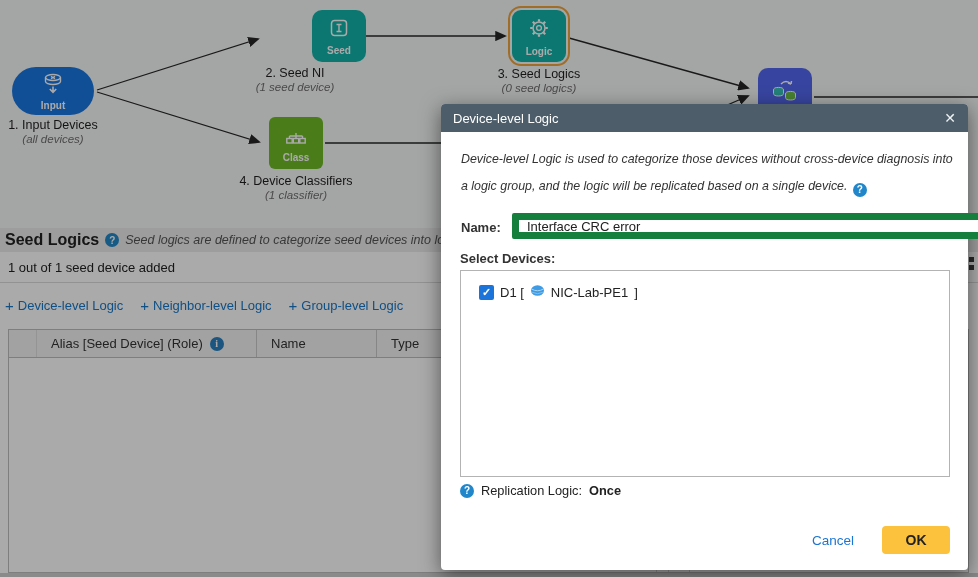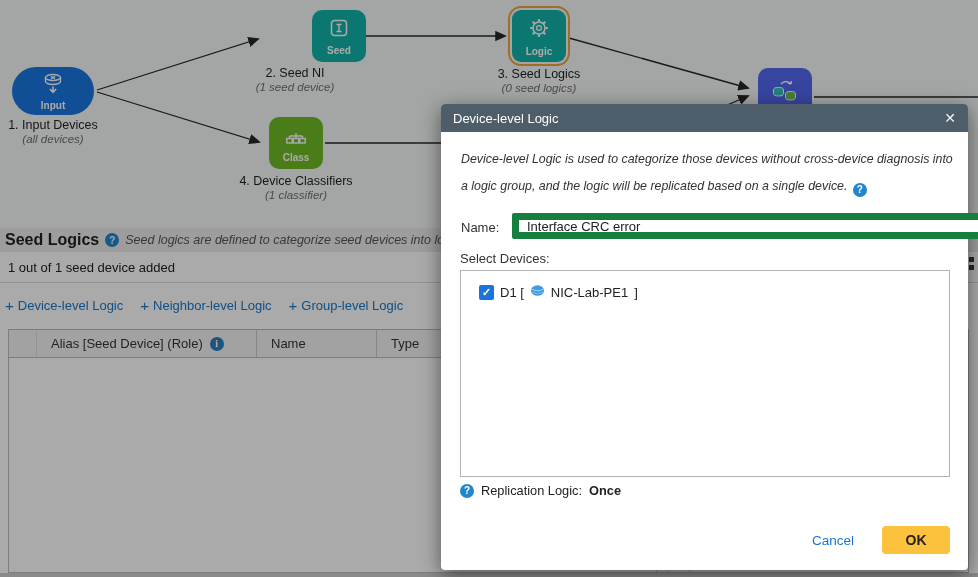--- a/index.html
+++ b/index.html
@@ -9,21 +9,21 @@
   
   .diagram { position:absolute; left:0; top:0; width:978px; height:228px; background:#f7f8f8; }
   .edges { position:absolute; left:0; top:0; }
   .node { position:absolute; display:flex; flex-direction:column; align-items:center; justify-content:center; border-radius:10px; }
   .node .badge { color:#fff; font-size:10px; font-weight:bold; line-height:11px; }
   .node-label { position:absolute; width:170px; text-align:center; font-size:12.5px; color:#1f1f1f; }
   .node-sub { font-style:italic; color:#6f6f6f; font-size:11.5px; margin-top:1px; }
   .n-input { left:12px; top:67px; width:82px; height:48px; border-radius:24px; background:#1877e0; }
   .n-seed  { left:268px; top:10px; width:54px; height:52px; background:#12b3aa;margin-left:44px; }
   .n-logic { left:512px; top:10px; width:54px; height:52px; background:#12b3aa; outline:2px solid #f0a43c; outline-offset:2px; border-radius:9px; }
-  .n-class { left:269px; top:117px; width:54px; height:52px; background:#6fbb28; }
+  .n-class { left:269px; top:117px; width:54px; height:52px; background:#6fbb28;border-radius:6px; }
   .n-match { left:758px; top:68px; width:54px; height:54px; background:#5468f0; }
 
   
   .section-bar { position:absolute; left:0; top:228px; width:978px; height:24px; background:#ececec; display:flex; align-items:center; padding-left:5px; gap:6px; }
   .section-title { font-size:16px; font-weight:bold; color:#222; }
   .section-desc { font-size:12.5px; font-style:italic; color:#555; white-space:nowrap; overflow:hidden; }
 
   .content { position:absolute; left:0; top:252px; width:978px; height:325px; background:#fff; }
   .status-row { height:31px; display:flex; align-items:center; padding-left:8px; font-size:13px; color:#222; border-bottom:1px solid #dcdcdc; }
   .tabs-row { height:45px; display:flex; align-items:center; padding-left:5px; gap:17px; }
@@ -52,21 +52,21 @@
     font-size:10px; font-weight:bold; align-items:center; justify-content:center; font-family:"Liberation Serif", serif; }
 
   
   .dim { position:absolute; inset:0; background:rgba(0,0,0,0.335); z-index:10; }
   .modal { position:absolute; left:441px; top:104px; width:527px; height:466px; background:#fff; border-radius:4px;
     box-shadow:0 5px 20px rgba(0,0,0,0.5); z-index:20; }
   .modal-header { height:28px; background:#4d5d6a; border-radius:4px 4px 0 0; display:flex; align-items:center; padding:0 12px; }
   .modal-title { color:#fff; font-size:13px; }
   .modal-close { margin-left:auto; color:#eef2f5; font-size:14px; cursor:pointer; line-height:14px; }
   .modal-desc { position:absolute; left:20px; top:42px; width:492px; font-size:12.4px; font-style:italic; color:#333; line-height:27px; }
-  .m-label { position:absolute; font-size:13px; color:#333; }
+  .m-label { position:absolute; font-size:13px; color:#333;font-weight:bold; }
   .name-input { position:absolute; left:71px; top:109px; width:484px; height:26px; border:7px solid #15803d; border-radius:2px;
     padding:0 8px; font-size:13px; color:#222; font-family:"Liberation Sans", sans-serif; }
   .device-box { position:absolute; left:19px; top:166px; width:490px; height:207px; border:1px solid #b3b3b3; background:#fff; overflow:auto; }
   .device-row { display:flex; align-items:center; gap:6px; margin:13px 0 0 18px; font-size:13px; color:#222; }
   .checkbox { width:15px; height:15px; border-radius:2px; background:#1b74d9; color:#fff; font-size:11px; font-weight:bold;
     display:inline-flex; align-items:center; justify-content:center; flex:none; cursor:pointer; }
   .replication { position:absolute; left:19px; top:379px; display:flex; align-items:center; gap:7px; font-size:12.8px; color:#222; }
   .modal-footer { position:absolute; right:18px; bottom:16px; display:flex; align-items:center; gap:28px; }
   .cancel-link { color:#1b75d1; font-size:13.5px; cursor:pointer; }
   .ok-btn { width:68px; height:28px; background:#fcc23d; border:none; border-radius:4px; font-size:14px; color:#222;

